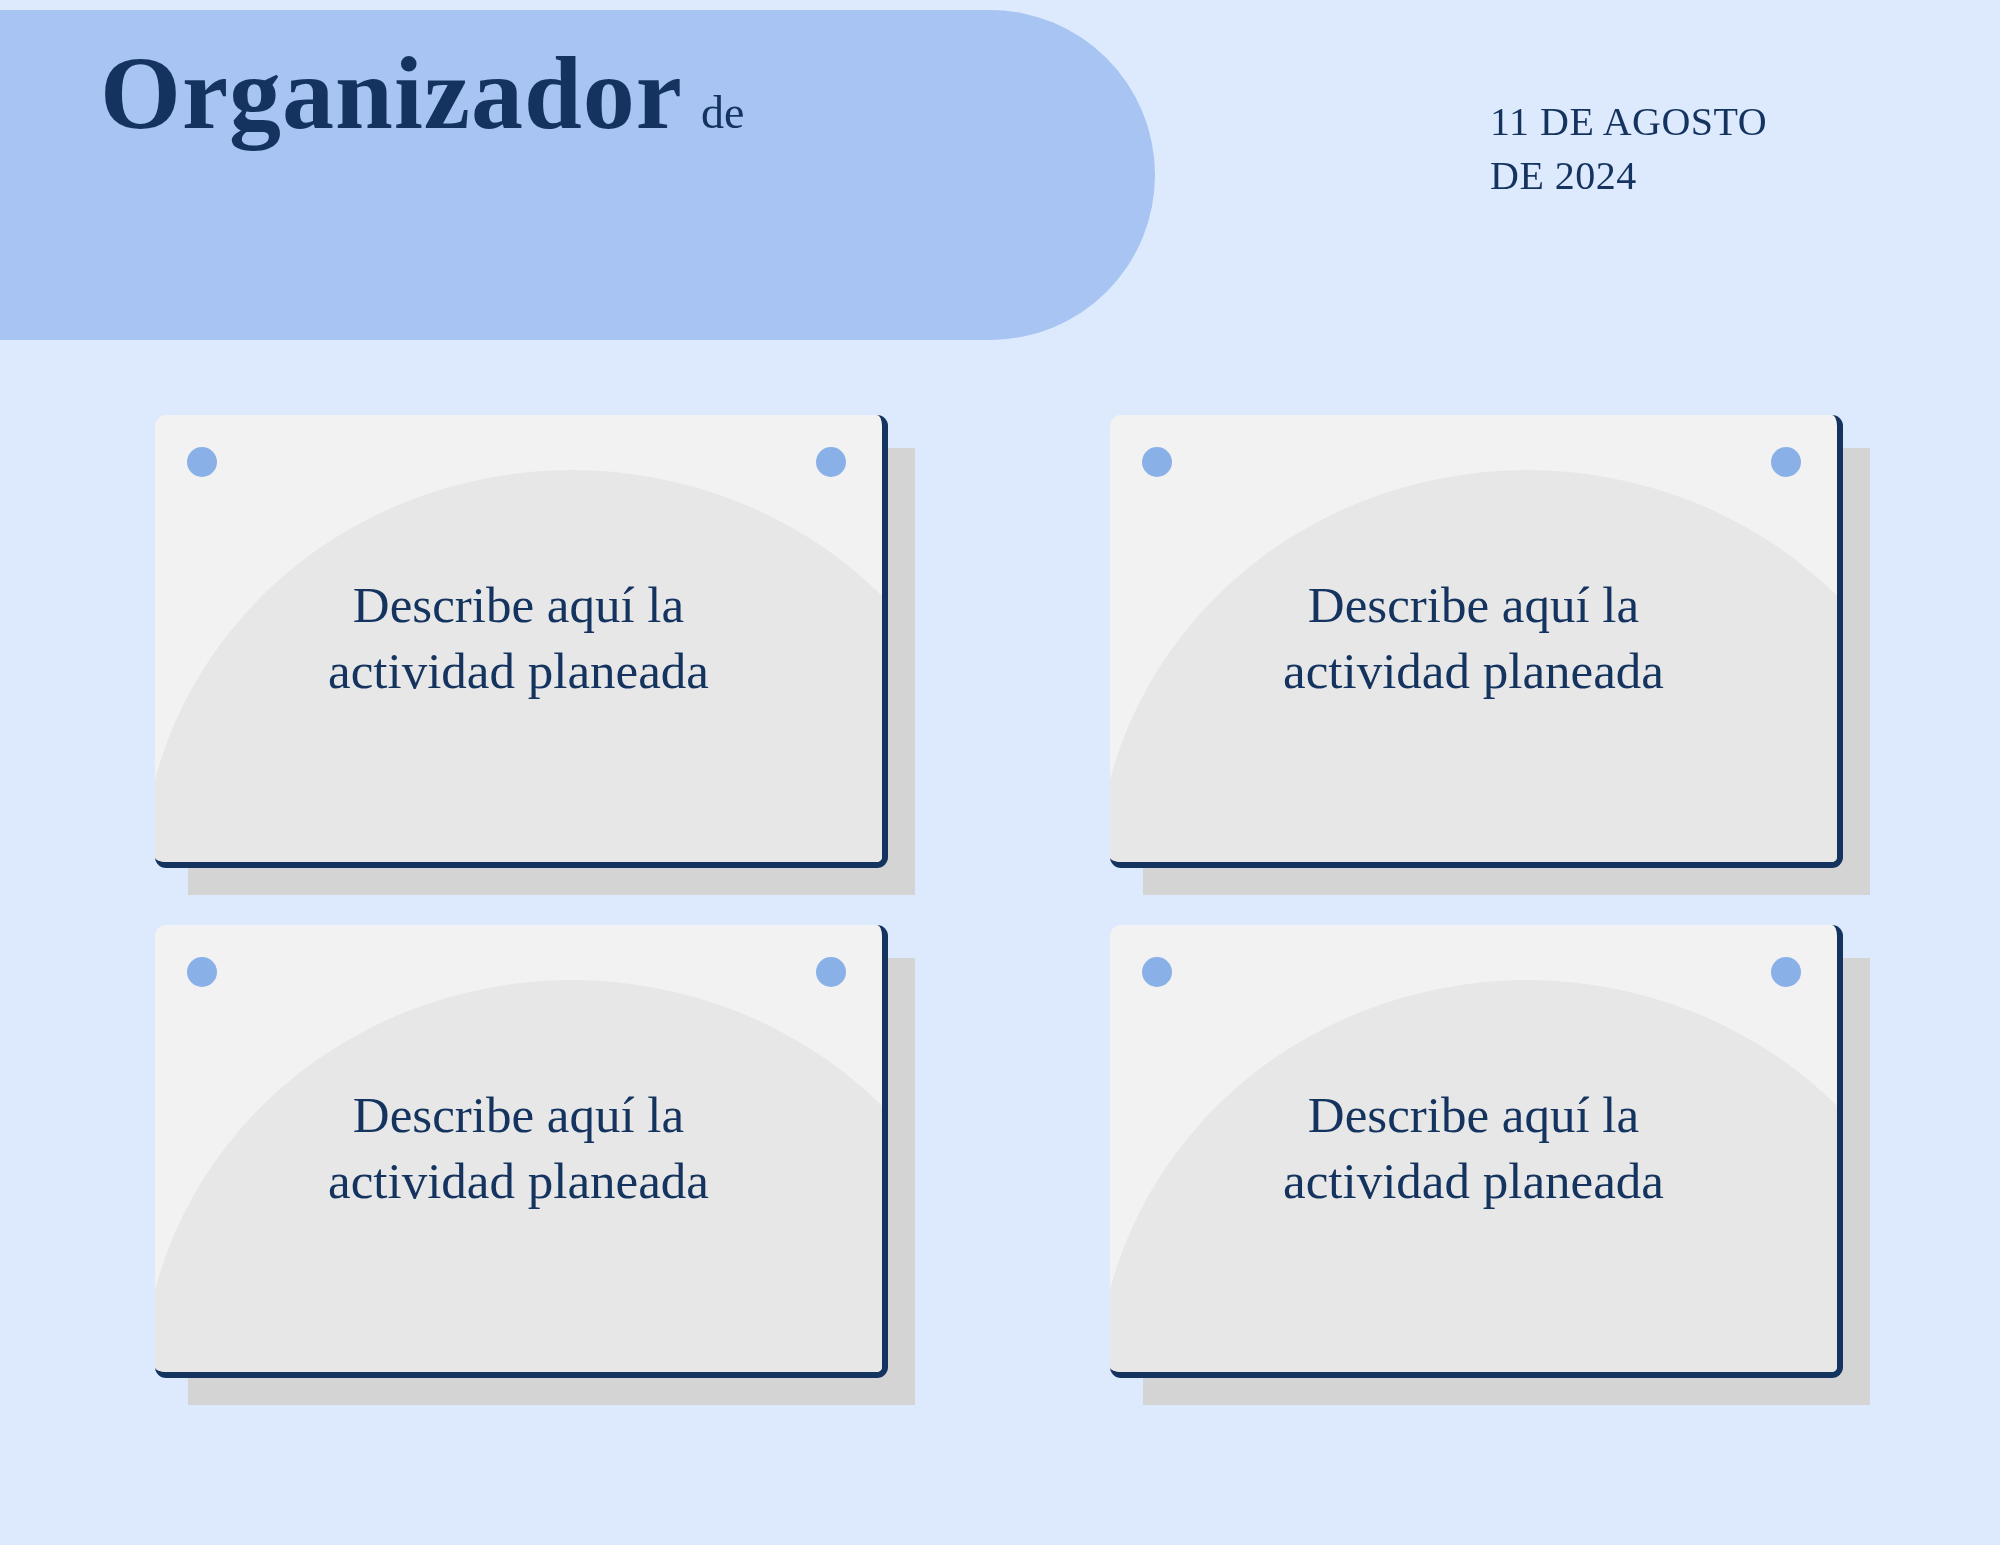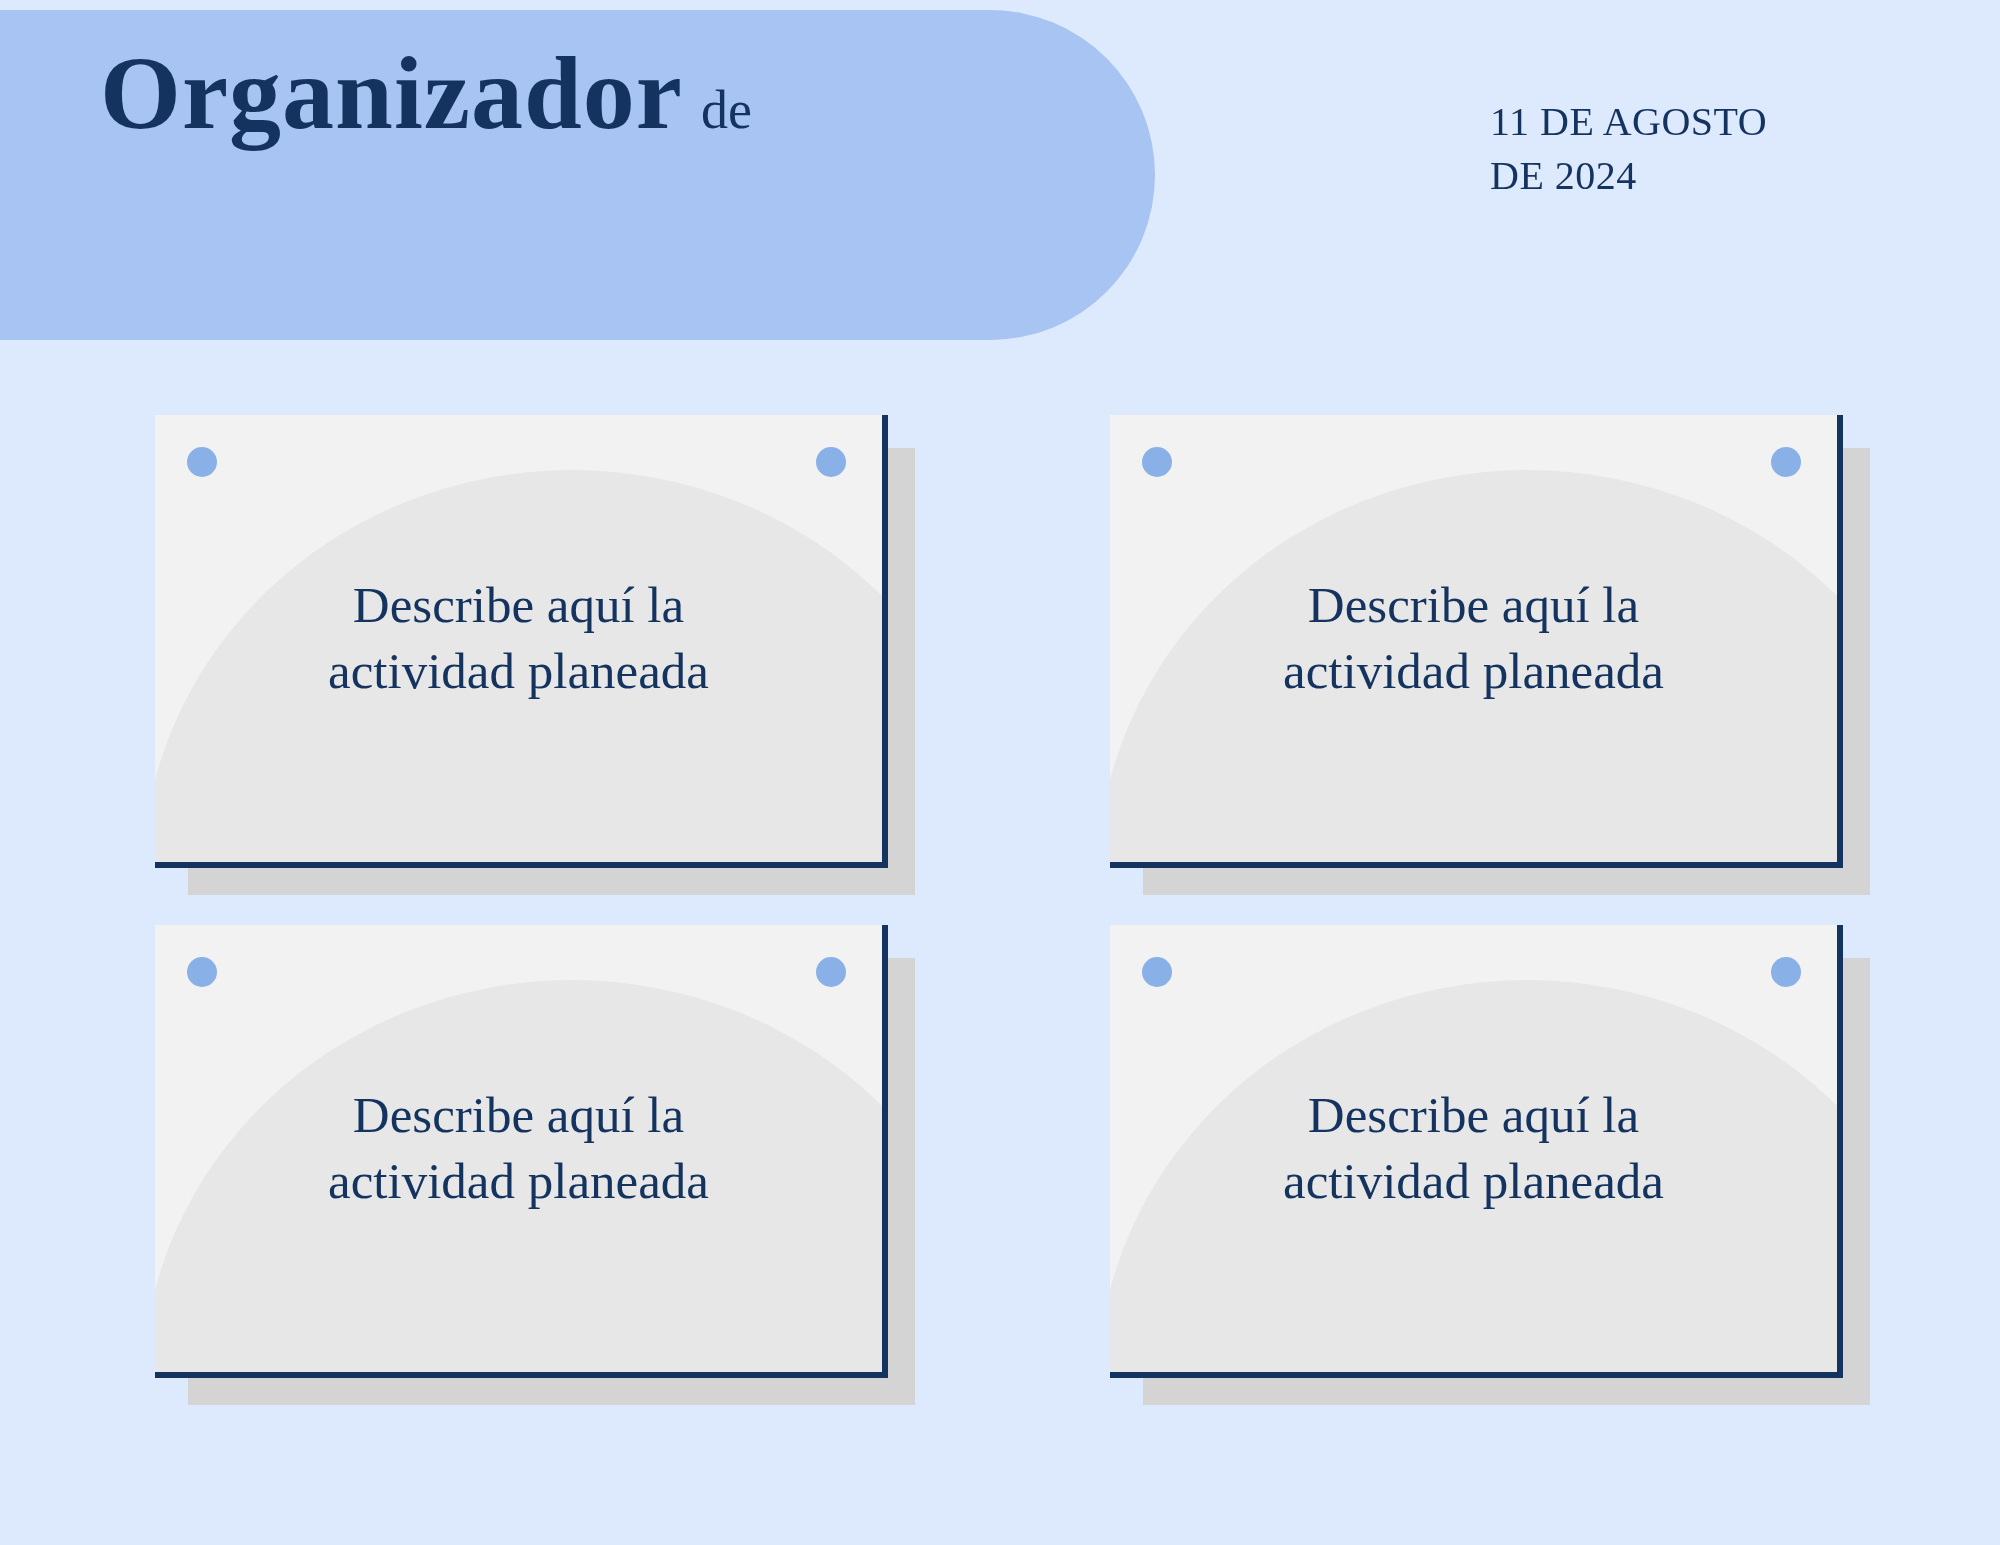--- a/index.html
+++ b/index.html
@@ -40,21 +40,21 @@
     color: #14345f;
   }
   .title-line1 {
     font-size: 104px;
     font-weight: bold;
     letter-spacing: 1px;
     line-height: 1.05;
     white-space: nowrap;
   }
   .title-de {
-    font-size: 54px;
+    font-size: 46px;
     font-weight: normal;
     vertical-align: baseline;
     margin-left: 18px;
     letter-spacing: 0;
   }
   .title-line2 {
     font-size: 104px;
     font-weight: bold;
     letter-spacing: 1px;
     line-height: 1.0;
@@ -102,20 +102,21 @@
   .card {
     position: absolute;
     left: 0;
     top: 0;
     width: 727px;
     height: 447px;
     background: #f2f2f2;
     border-right: 6px solid #14345f;
     border-bottom: 6px solid #14345f;
     overflow: hidden;
+    border-radius: 11px;
   }
   .card-swoosh {
     position: absolute;
     right: -120px;
     top: 55px;
     width: 860px;
     height: 820px;
     background: #e7e7e7;
     border-radius: 50%;
   }

